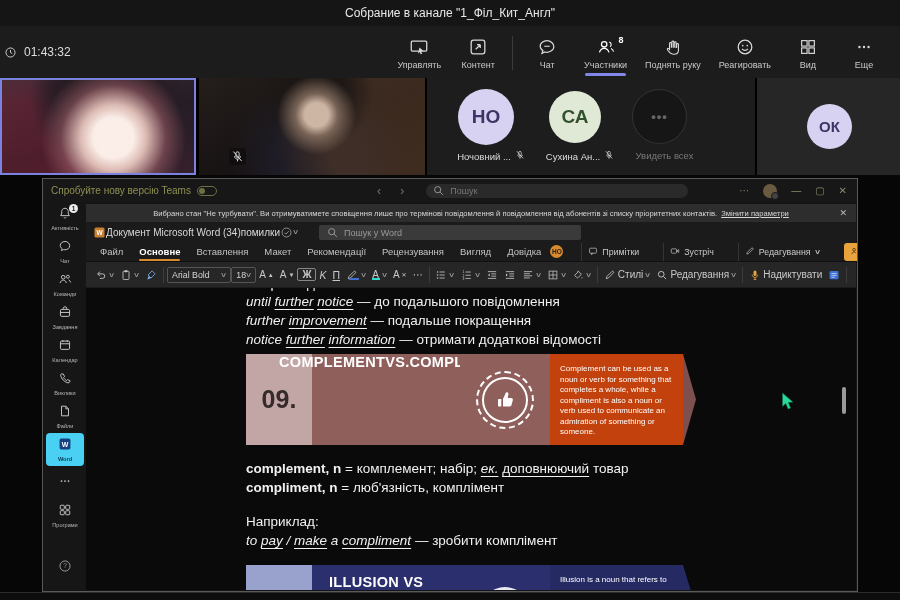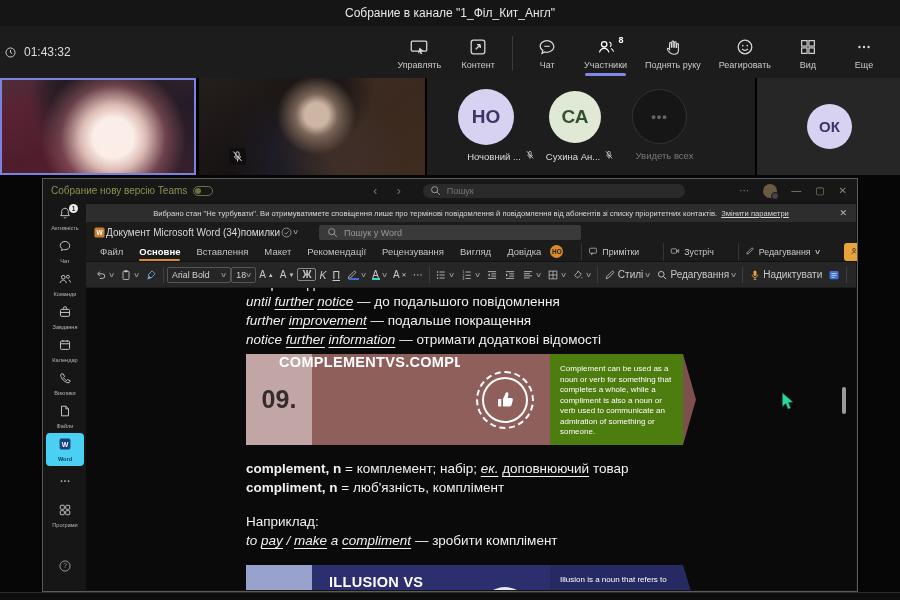--- a/index.html
+++ b/index.html
@@ -248,21 +248,21 @@
       <div class="micchip" id="chip-ic">
           <svg viewBox="0 0 16 16" style="width: 13px; height: 13px; display: block;">
             <rect x="6" y="2.2" width="4" height="7" rx="2" fill="none" stroke="#e8e8e8" stroke-width="1.1"></rect>
             <path d="M4.4 7.6c0 2.1 1.6 3.6 3.6 3.6s3.6-1.5 3.6-3.6M8 11.2V14" fill="none" stroke="#e8e8e8" stroke-width="1.1"></path>
             <path d="M3 2l10 11.5" stroke="#e8e8e8" stroke-width="1.2"></path>
           </svg>
         </div>
     </div>
     <div class="apanel" id="avatar-panel">
         <div class="avcircle" style="left: 31px; top: 11px; width: 56px; height: 56px; background: rgb(216, 210, 242); color: rgb(60, 53, 102); font-size: 19px;">НО</div>
-        <div class="avlabel" style="left: 31px; top: 72px; width: 86px; justify-content: center;">
+        <div class="avlabel" style="left: 21px; top: 72px; width: 86px; justify-content: center;">
           <span>Ночовний ...</span>
           <span><svg viewBox="0 0 16 16">
               <rect x="6" y="2.2" width="4" height="7" rx="2" fill="none" stroke="#e8e8e8" stroke-width="1.1"></rect>
               <path d="M4.4 7.6c0 2.1 1.6 3.6 3.6 3.6s3.6-1.5 3.6-3.6M8 11.2V14" fill="none" stroke="#e8e8e8" stroke-width="1.1"></path>
               <path d="M3 2l10 11.5" stroke="#e8e8e8" stroke-width="1.2"></path>
             </svg></span>
         </div>
         <div class="avcircle" style="left: 122px; top: 13px; width: 52px; height: 52px; background: rgb(224, 233, 214); color: rgb(51, 81, 46); font-size: 19px;">СА</div>
         <div class="avlabel" style="left: 110px; top: 72px; width: 86px; justify-content: center;">
           <span>Сухина Ан...</span>
@@ -279,21 +279,21 @@
       </div>
     <div class="rtile" id="overflow-tile">
         <div class="avcircle" style="left: 50px; top: 26px; width: 45px; height: 45px; background: rgb(216, 210, 242); color: rgb(60, 53, 102); font-size: 15px;">ОК</div>
       </div>
   </div>
 
   <div class="shared">
     <div class="twin">
 
       <div class="twin-top">
-        <span class="trynew">Собрание нову версію Teams</span>
+        <span class="trynew">Спробуйте нову версію Teams</span>
         <span class="toggle"></span>
         <span class="navarrows">‹ ›</span>
         <span class="tsearch">
           <span id="tsearch-ic">
               <svg viewBox="0 0 16 16" style="width: 13px; height: 13px; display: block;">
                 <circle cx="7" cy="7" r="3.8" fill="none" stroke="#9a9a9a" stroke-width="1.2"></circle>
                 <path d="M10 10l3.4 3.4" stroke="#9a9a9a" stroke-width="1.2"></path>
               </svg>
             </span>
           <span>Пошук</span>
@@ -613,21 +613,21 @@
                 </div>
                 <div class="sl-badge" style="background:#8f5f5c;">
                   <span class="ring1">
                     <span class="ring2">
                       <svg viewBox="0 0 24 24">
                         <path d="M6 11h2.3v7.6H6c-.6 0-1-.5-1-1V12c0-.6.4-1 1-1zm4 7.2V11l2.7-6c.2-.5.7-.8 1.2-.8 1 0 1.7.9 1.5 1.8L14.7 10h3.5c1.1 0 2 1.1 1.6 2.2l-1.3 4.7c-.3 1-1.2 1.7-2.2 1.7h-4.8c-.5 0-1-.2-1.5-.4z" fill="#fff"></path>
                       </svg>
                     </span>
                   </span>
                 </div>
-                <div class="sl-desc" style="background:#4d7c0f">Complement can be used as a noun or verb for something that completes a whole, while a compliment is also a noun or verb used to communicate an admiration of something or someone.</div>
+                <div class="sl-desc" style="background:#c2410c">Complement can be used as a noun or verb for something that completes a whole, while a compliment is also a noun or verb used to communicate an admiration of something or someone.</div>
                 <div class="sl-arrow" style="background:#7d504e;clip-path:polygon(0 0,100% 50%,0 100%)"></div>
               </div>
               <div class="slide" style="top:277px;height:85px;color:#ffffff">
                 <div class="sl-num" style="background:#99a2cd;color:#22265c;align-items:flex-start;padding-top:22px;">10.</div>
                 <div class="sl-title" style="background:#2c2f6d;justify-content:flex-start;padding-top:9px;">
                   <span>ILLUSION VS</span>
                 </div>
                 <div class="sl-badge" style="background:#2c2f6d;align-items:flex-start;">
                   <span class="pinwheel" style="margin-top:22px"></span>
                 </div>

